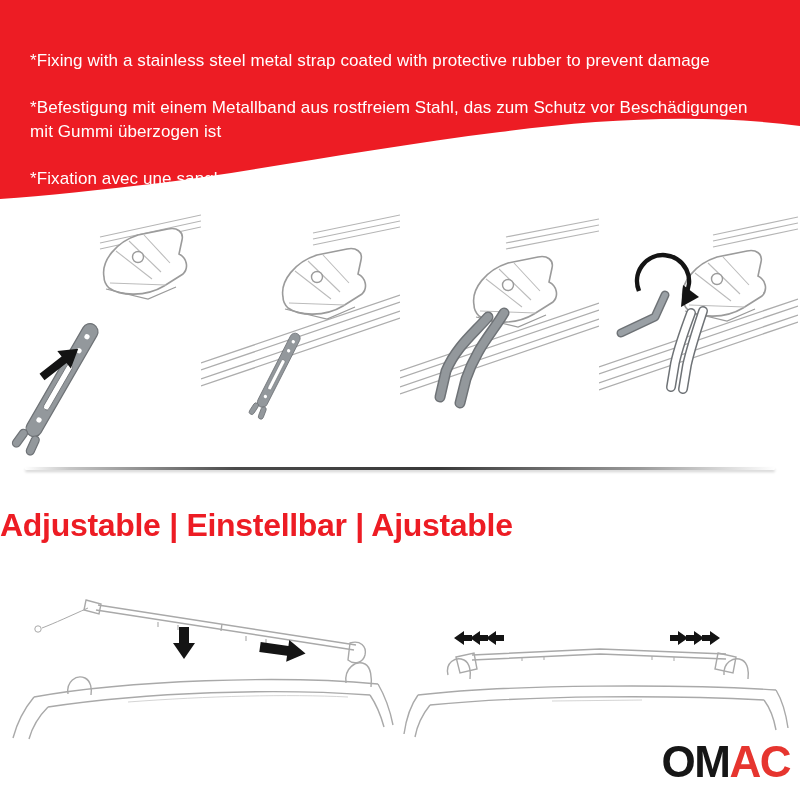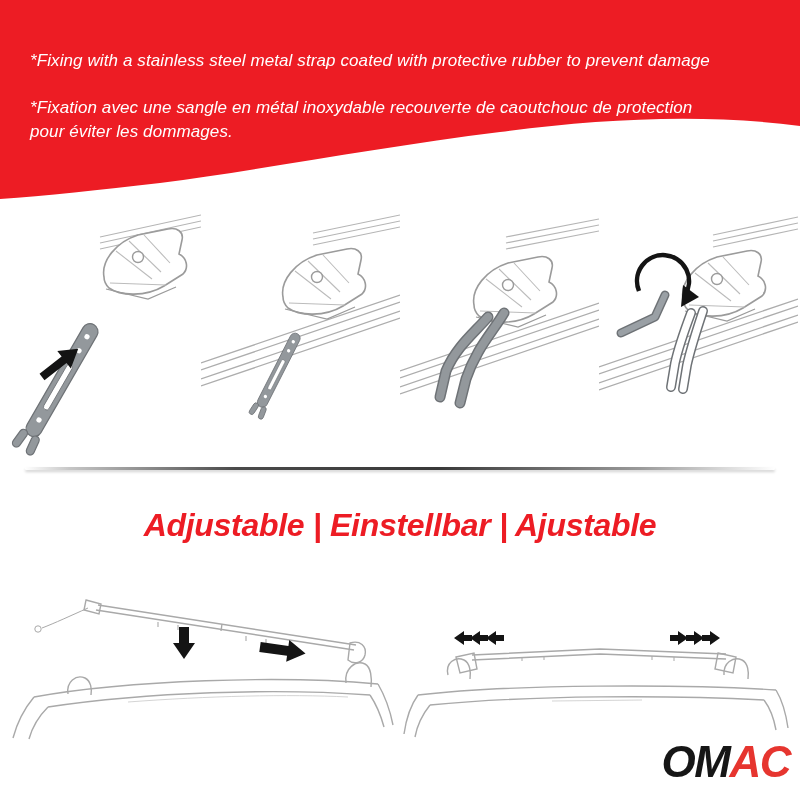--- a/index.html
+++ b/index.html
@@ -1,18 +1,18 @@
 <!DOCTYPE html>
 <html><head>
 <meta charset="utf-8">
 <style>
   html,body { margin:0; padding:0; background:#ffffff; }
   #page {
     position:relative; width:800px; height:800px; background:#ffffff;
-    overflow:hidden; font-family:"Liberation Sans", sans-serif;font-style:italic;
+    overflow:hidden; font-family:"Liberation Sans", sans-serif;
   }
   
   .banner-shape { position:absolute; top:0; left:0; width:800px; height:212px; }
   .banner-text {
     position:absolute; top:26px; left:30px; width:760px;
     color:#ffffff; font-size:17px; line-height:1.38; font-weight:400;
     letter-spacing:0.1px; white-space:pre-line;
   }
   .banner-text p { margin:0; }
   
@@ -21,21 +21,21 @@
   
   .divider {
     position:absolute; top:467px; left:25px; width:750px; height:3px; border-radius:2px;
     background:linear-gradient(90deg, rgba(120,120,120,0) 0%, rgba(150,150,150,0.55) 6%,
       #4a4a4a 28%, #383838 55%, rgba(120,120,120,0.75) 82%, rgba(120,120,120,0) 100%);
     box-shadow:0 2px 3px rgba(0,0,0,0.18);
   }
   
   .adjustable-heading {
     position:absolute; top:503px; left:0; width:800px; height:44px;
-    text-align:center; color:#ed1c24; font-size:32px; font-weight:700;
+    text-align:left; color:#ed1c24; font-size:32px; font-weight:700;
     letter-spacing:-0.3px; line-height:44px;
   }
   
   .car-left  { position:absolute; top:575px; left:8px; }
   .car-right { position:absolute; top:575px; left:402px; }
   
   .logo {
     position:absolute; right:10px; bottom:16px; font-size:44px; font-weight:700;
     letter-spacing:-1.5px; line-height:1;
   }
@@ -73,20 +73,22 @@
         </g>
     </defs>
   </svg>
 
   <svg class="banner-shape" viewBox="0 0 800 212">
     <path d="M0,0 H800 V126 C700,113 600,119 500,132 C380,147 260,170 160,183 C100,190 45,196 0,199 Z" fill="#ed1c24"></path>
   </svg>
 
   <div class="banner-text">
     <p>*Fixing with a stainless steel metal strap coated with protective rubber to prevent damage</p>
+    <p>*Befestigung mit einem Metallband aus rostfreiem Stahl, das zum Schutz vor Beschädigungen
+mit Gummi überzogen ist</p>
     <p>*Fixation avec une sangle en métal inoxydable recouverte de caoutchouc de protection
 pour éviter les dommages.</p>
   </div>
 
   <div class="steps-row">
 
     <svg viewBox="0 0 199 256">
       <g stroke="#b5b5b5" stroke-width="1.2">
         <line x1="98" y1="36" x2="199" y2="14"></line>
         <line x1="98" y1="42" x2="199" y2="20"></line>

